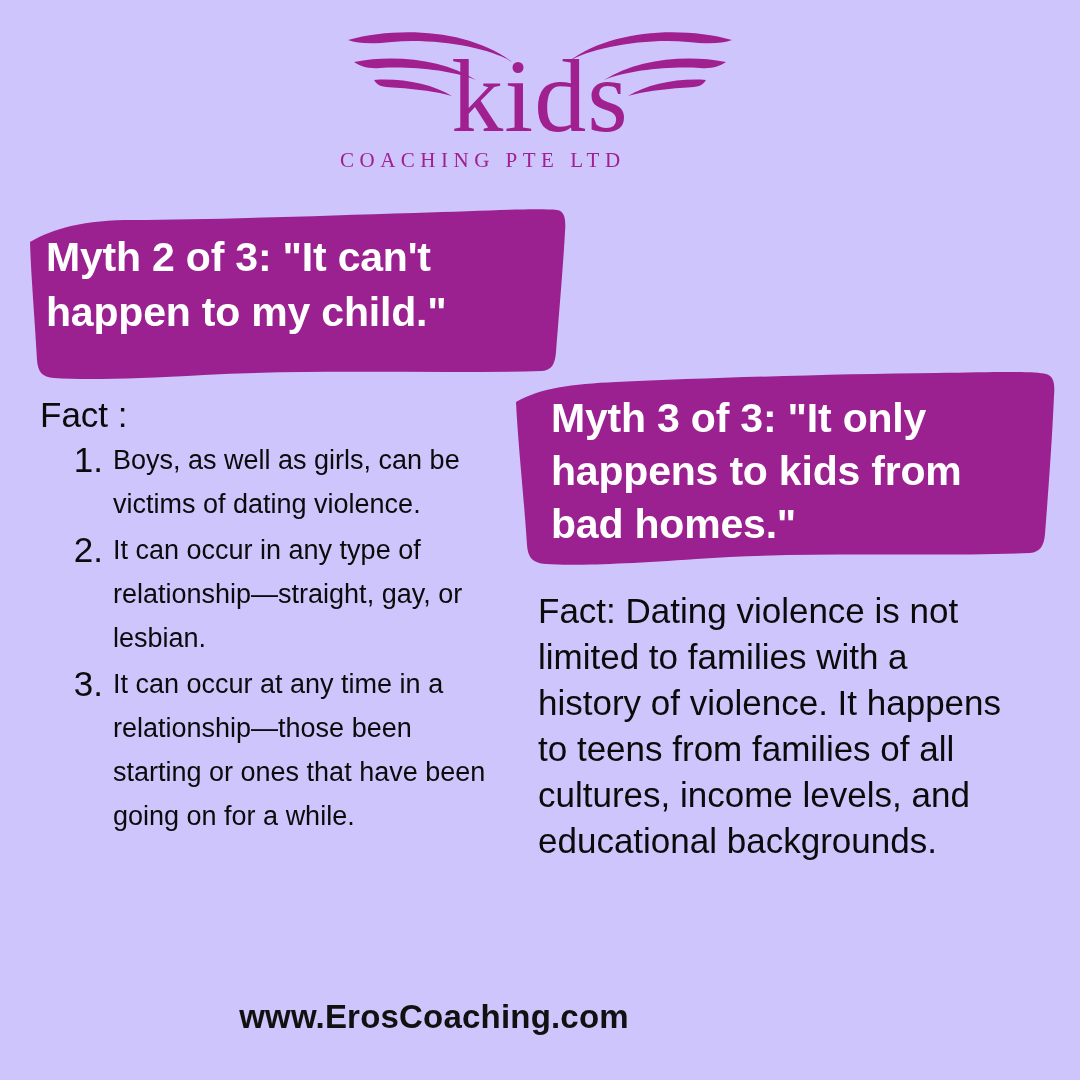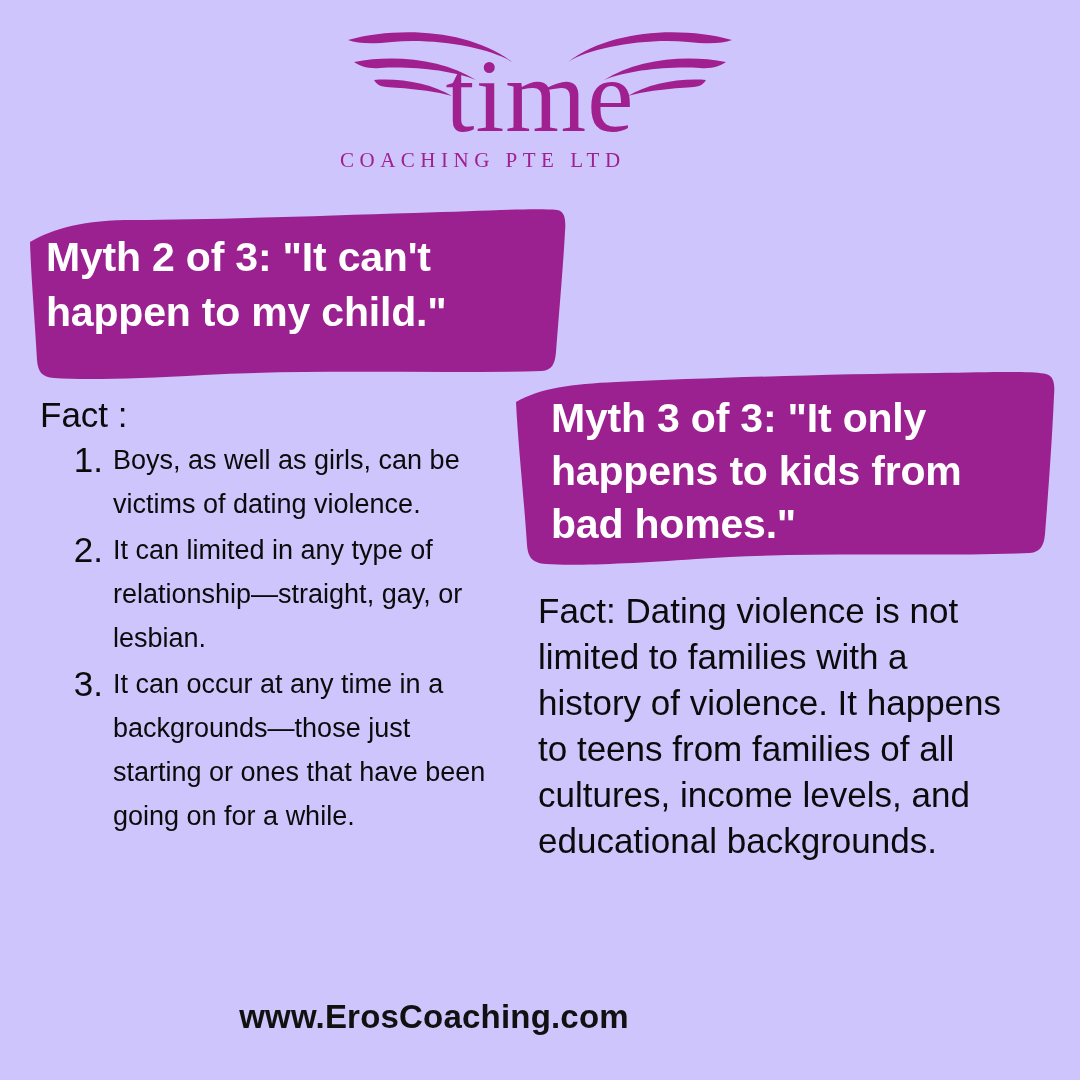--- a/index.html
+++ b/index.html
@@ -186,21 +186,21 @@
           <path d="M8 22 C 60 8, 130 12, 172 44 C 150 30, 96 20, 52 24 C 34 26, 18 26, 8 22 Z" fill="#a0208f" stroke="none"></path>
           <path d="M14 44 C 56 36, 104 42, 136 62 C 112 52, 70 48, 40 50 C 28 51, 20 48, 14 44 Z" fill="#a0208f" stroke="none"></path>
           <path d="M34 62 C 62 60, 92 66, 112 78 C 92 72, 62 70, 46 69 C 38 68, 36 65, 34 62 Z" fill="#a0208f" stroke="none"></path>
 
           <path d="M392 22 C 340 8, 270 12, 228 44 C 250 30, 304 20, 348 24 C 366 26, 382 26, 392 22 Z" fill="#a0208f" stroke="none"></path>
           <path d="M386 44 C 344 36, 296 42, 264 62 C 288 52, 330 48, 360 50 C 372 51, 380 48, 386 44 Z" fill="#a0208f" stroke="none"></path>
           <path d="M366 62 C 338 60, 308 66, 288 78 C 308 72, 338 70, 354 69 C 362 68, 364 65, 366 62 Z" fill="#a0208f" stroke="none"></path>
         </g>
       </svg>
 
-      <div class="logo-wordmark">time</div>
+      <div class="logo-wordmark">kids</div>
       <div class="logo-sub">COACHING PTE LTD</div>
     </div>
   </div>
 
   <div class="banner" id="banner-myth2">
     <svg width="560" height="176" viewBox="0 0 560 176">
       <path d="M16 36
                C 40 22, 70 14, 120 14
                C 190 14, 300 10, 400 7
                C 470 5, 520 2, 543 4
@@ -212,22 +212,22 @@
                C 28 171, 24 166, 23 154
                C 21 116, 17 70, 16 36 Z" fill="#9c2190"></path>
     </svg>
     <div class="banner-text">Myth 2 of 3: "It can't happen to my child."</div>
   </div>
 
   <div id="left-column">
     <div class="fact-label">Fact :</div>
     <ol class="fact-list">
       <li>Boys, as well as girls, can be victims of dating violence.</li>
-      <li>It can limited in any type of relationship—straight, gay, or lesbian.</li>
-      <li>It can occur at any time in a backgrounds—those just starting or ones that have been going on for a while.</li>
+      <li>It can occur in any type of relationship—straight, gay, or lesbian.</li>
+      <li>It can occur at any time in a relationship—those been starting or ones that have been going on for a while.</li>
     </ol>
   </div>
 
   <div class="banner" id="banner-myth3">
     <svg width="556" height="212" viewBox="0 0 556 212">
       <path d="M10 34
                C 34 20, 66 16, 110 14
                C 200 10, 330 6, 430 5
                C 490 4, 528 3, 540 6
                C 548 8, 549 16, 548 28

